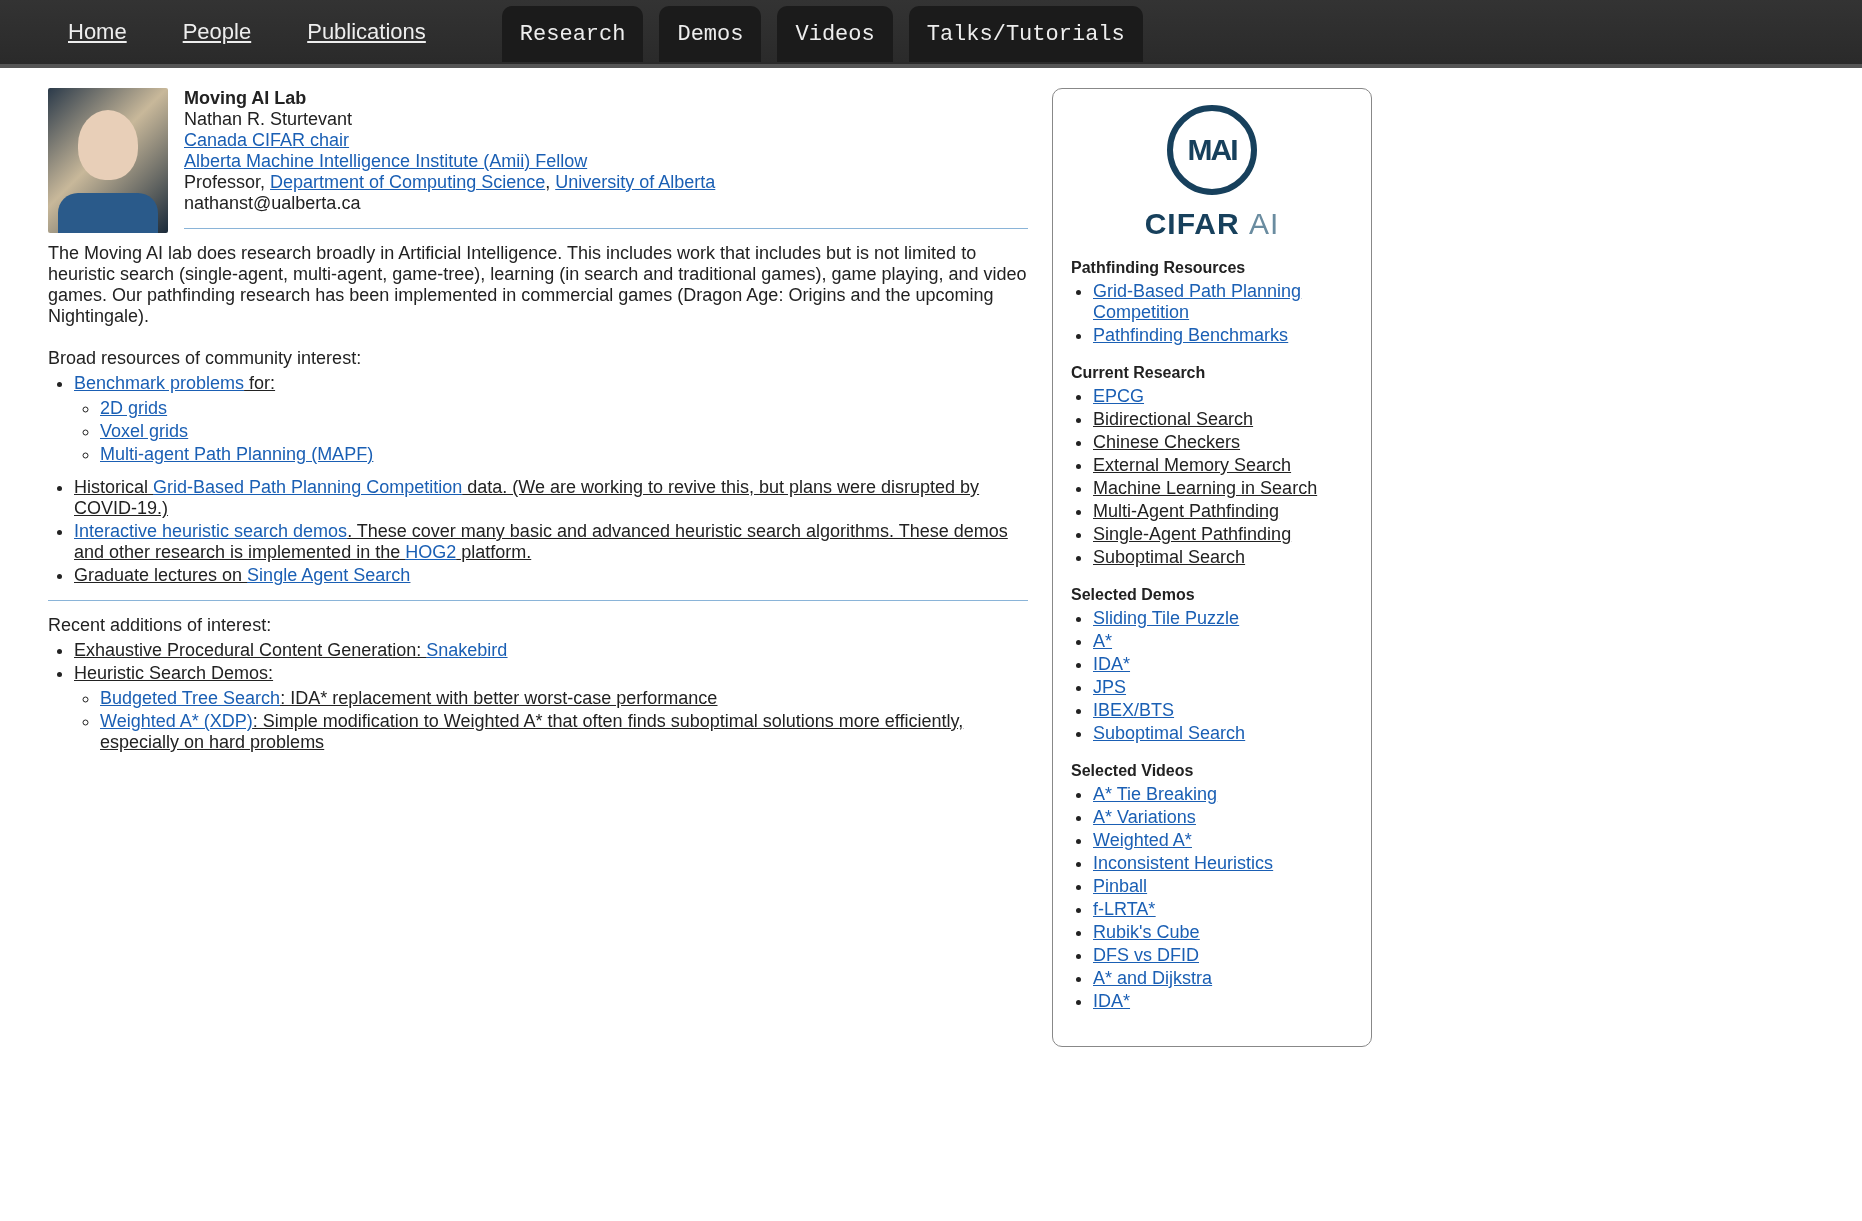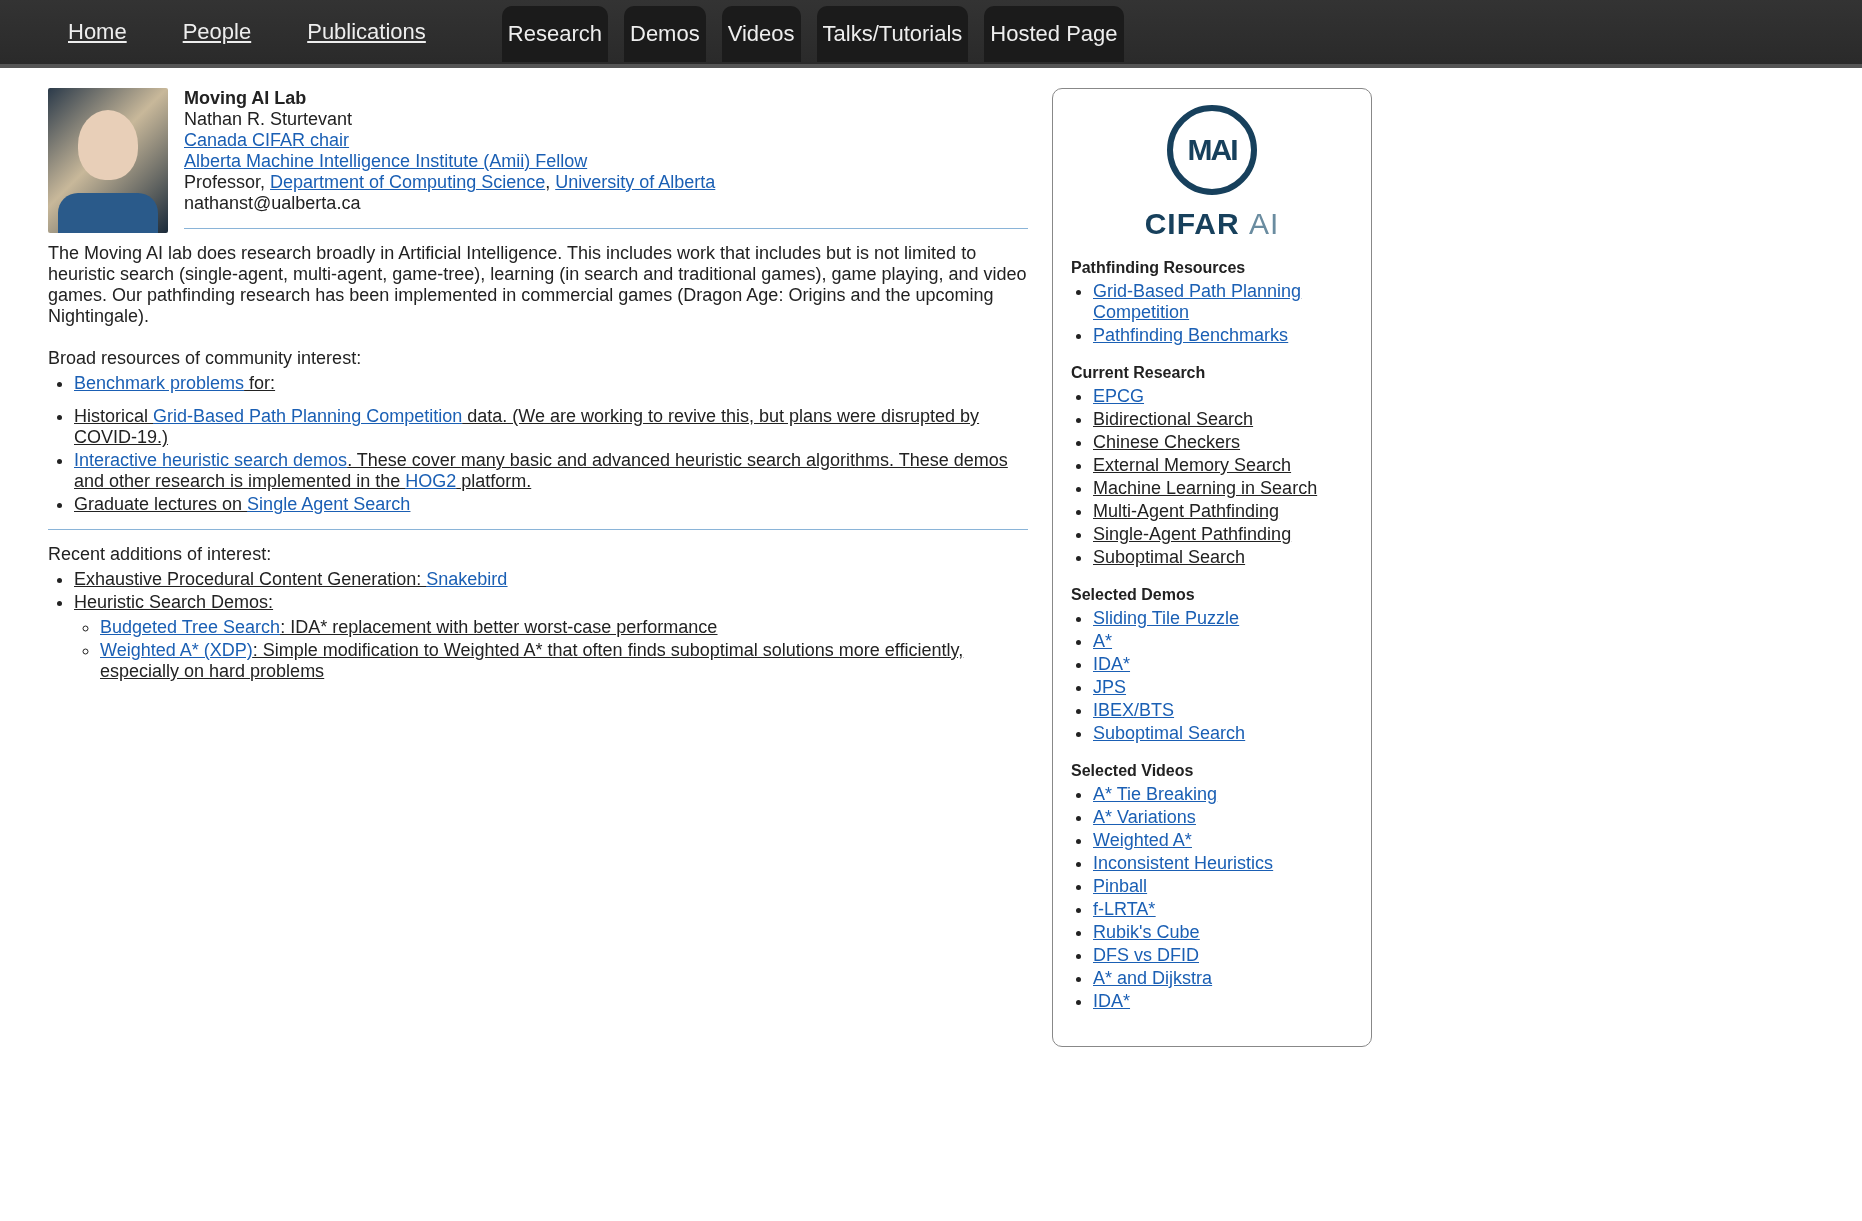--- a/index.html
+++ b/index.html
@@ -28,22 +28,23 @@
     align-items: center;
     padding: 0 28px;
     text-decoration: none;
     cursor: pointer;
   }
   .nav-link { text-decoration: underline; }
   .nav-tab {
     background: #1b1b1b;
     border-radius: 10px 10px 0 0;
     margin: 6px 8px 0 8px;
-    padding: 0 6px;
+    padding: 0 18px;
     height: 56px;
+    font-family: Liberation Mono, monospace;
   }
   .spacer { width: 40px; }
   .page {
     display: flex;
     align-items: flex-start;
     padding: 20px 0 40px 48px;
     gap: 24px;
   }
   .main { flex: 1; max-width: 980px; }
   .sidebar {
@@ -96,21 +97,20 @@
 
 <div class="topbar">
   <a class="nav-link">Home</a>
   <a class="nav-link">People</a>
   <a class="nav-link">Publications</a>
   <div class="spacer"></div>
   <a class="nav-tab">Research</a>
   <a class="nav-tab">Demos</a>
   <a class="nav-tab">Videos</a>
   <a class="nav-tab">Talks/Tutorials</a>
-  <a class="nav-tab">Hosted Page</a>
 </div>
 
 <div class="page">
   <div class="main">
     <div class="intro">
       <div class="headshot"></div>
       <b>Moving AI Lab</b><br>
       <span>Nathan R. Sturtevant</span><br>
       <a class="link">Canada CIFAR chair</a><br>
       <a class="link">Alberta Machine Intelligence Institute (Amii) Fellow</a><br>
@@ -119,20 +119,25 @@
       <hr class="thin">
       <div>The Moving AI lab does research broadly in Artificial Intelligence. This includes work that includes but is not limited to heuristic search (single-agent, multi-agent, game-tree), learning (in search and traditional games), game playing, and video games. Our pathfinding research has been implemented in commercial games (Dragon Age: Origins and the upcoming Nightingale).</div>
     </div>
 
     <br>
     <div>
       <span class="section-heading">Broad resources of community interest</span><span>:</span>
       <ul>
         <li>
           <a class="link">Benchmark problems</a><span> for:</span>
+          <ul>
+            <li><a class="link">2D grids</a></li>
+            <li><a class="link">Voxel grids</a></li>
+            <li><a class="link">Multi-agent Path Planning (MAPF)</a></li>
+          </ul>
         </li>
       </ul>
       <ul>
         <li>
           <span>Historical </span><a class="link">Grid-Based Path Planning Competition</a><span> data. (We are working to revive this, but plans were disrupted by COVID-19.)</span>
         </li>
         <li>
           <a class="link">Interactive heuristic search demos</a><span>. These cover many basic and advanced heuristic search algorithms. These demos and other research is implemented in the </span><a class="link">HOG2</a><span> platform.</span>
         </li>
         <li>

